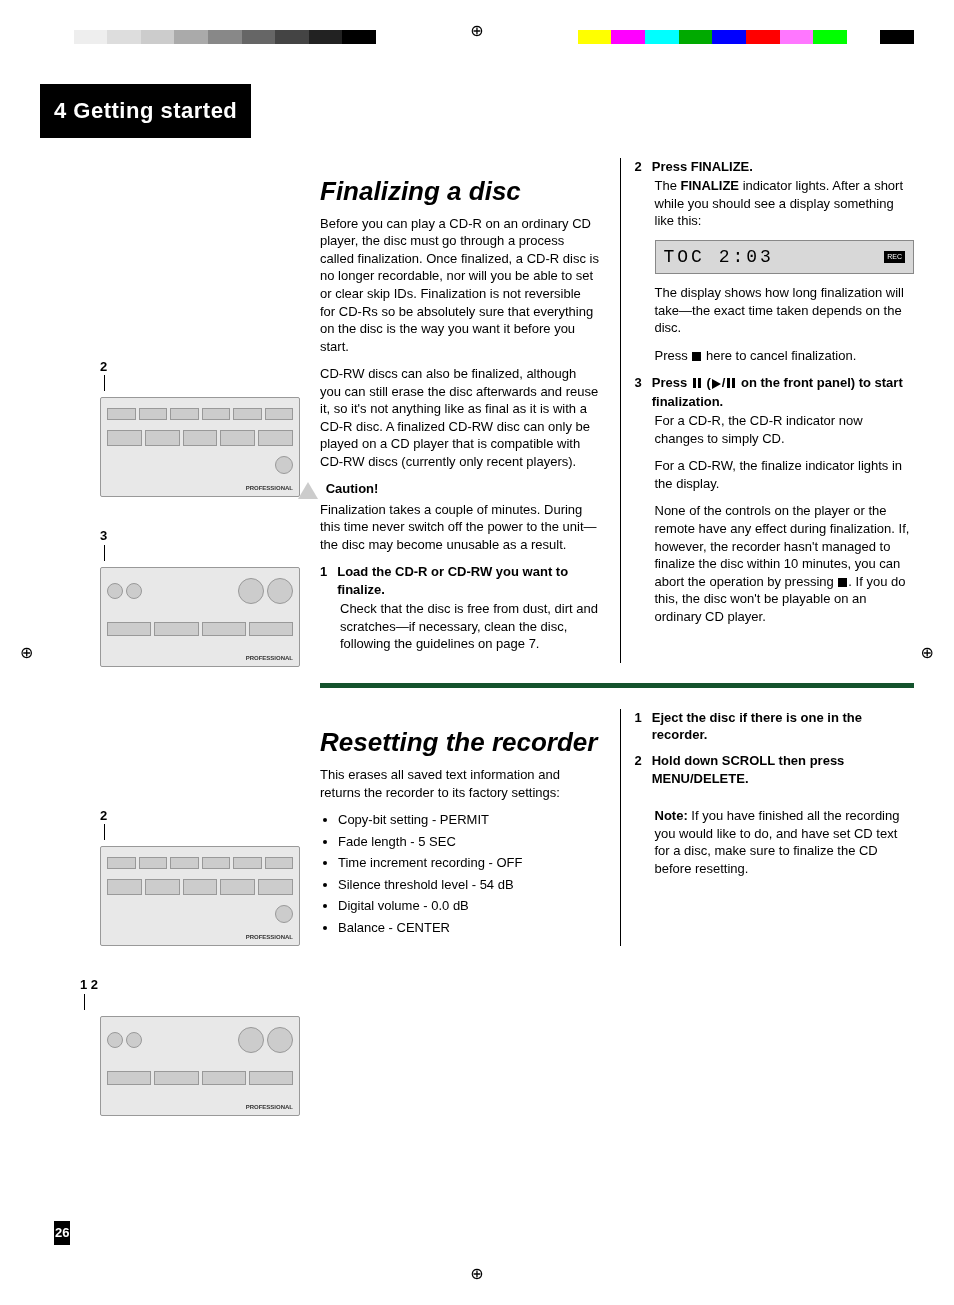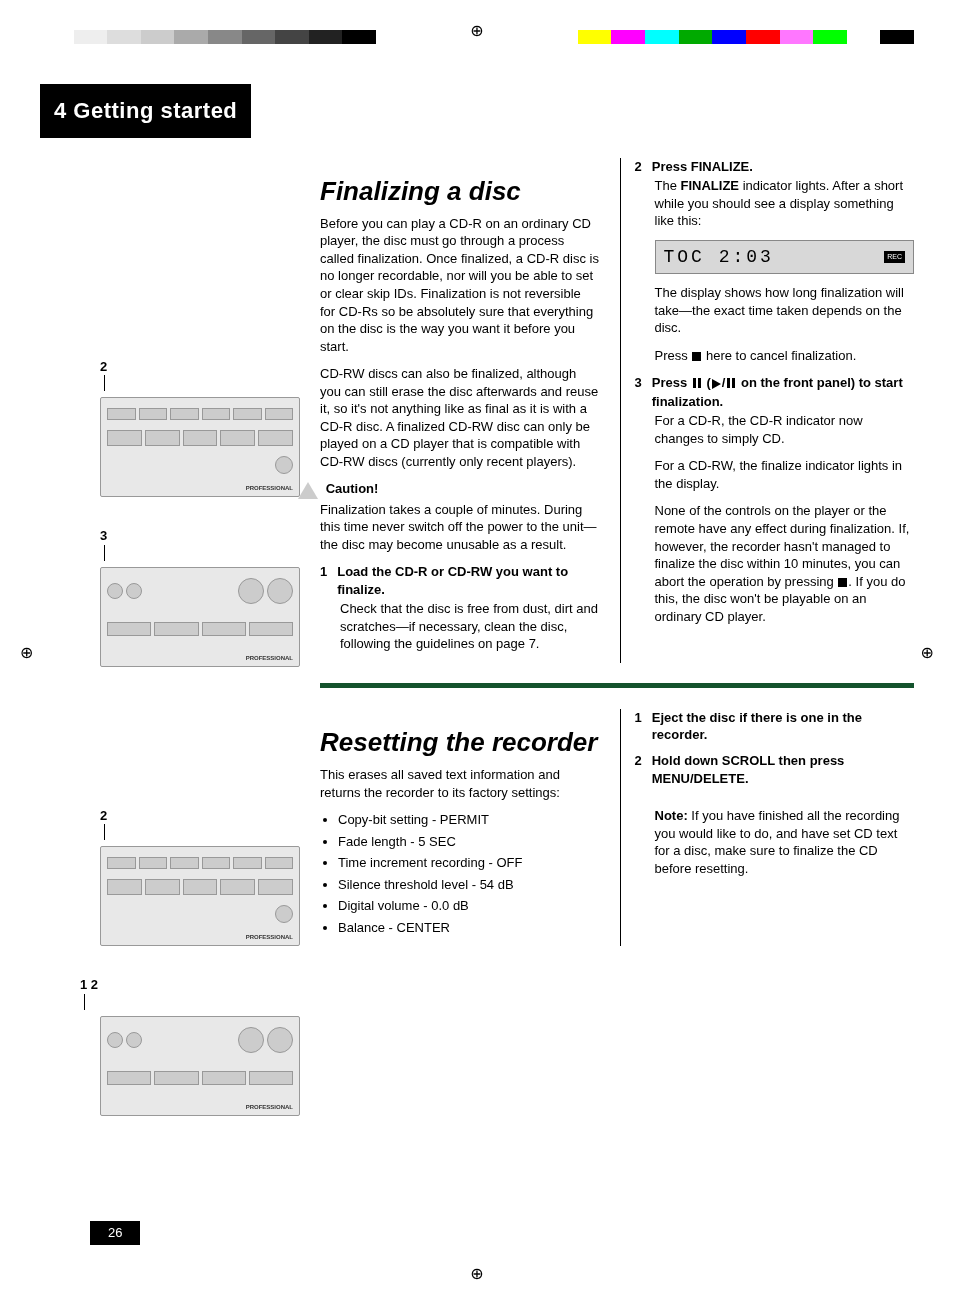--- a/index.html
+++ b/index.html
@@ -173,28 +173,27 @@
   }
   .device-footer {
     font-size: 6px;
     text-align: right;
     font-weight: bold;
     color: #333;
   }
   .page-num {
     background: #000;
     color: #fff;
-    font-weight: normal;
-    padding: 3px 18px;
+    font-weight: bold;
+    padding: 3px 1px;
     display: inline-block;
     font-size: 13px;
     position: absolute;
     bottom: 60px;
     left: 54px;
-    margin-left: 36px;
   }
   .sym-stop { display:inline-block; width:9px; height:9px; background:#000; vertical-align: middle; margin: 0 1px;}
   .sym-pause { display:inline-block; vertical-align: middle; margin: 0 1px;}
   .sym-pause::before, .sym-pause::after { content:""; display:inline-block; width:3px; height:10px; background:#000; margin:0 1px;}
   .sym-play { display:inline-block; width:0; height:0; border-top:5px solid transparent; border-bottom:5px solid transparent; border-left:9px solid #000; vertical-align: middle; margin: 0 1px;}
 </style>
 </head>
 <body>
 
 <div class="page">

